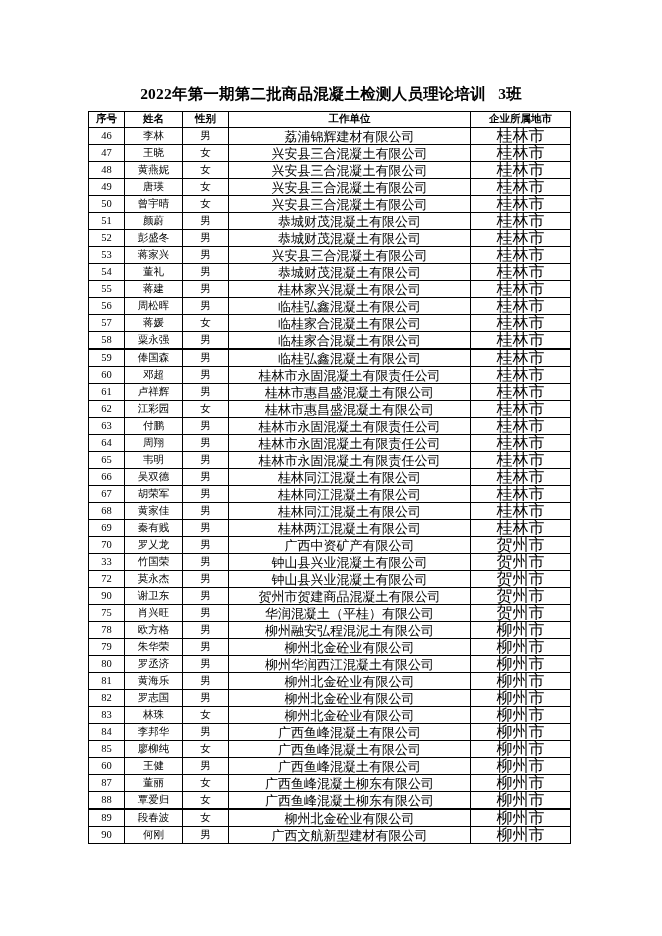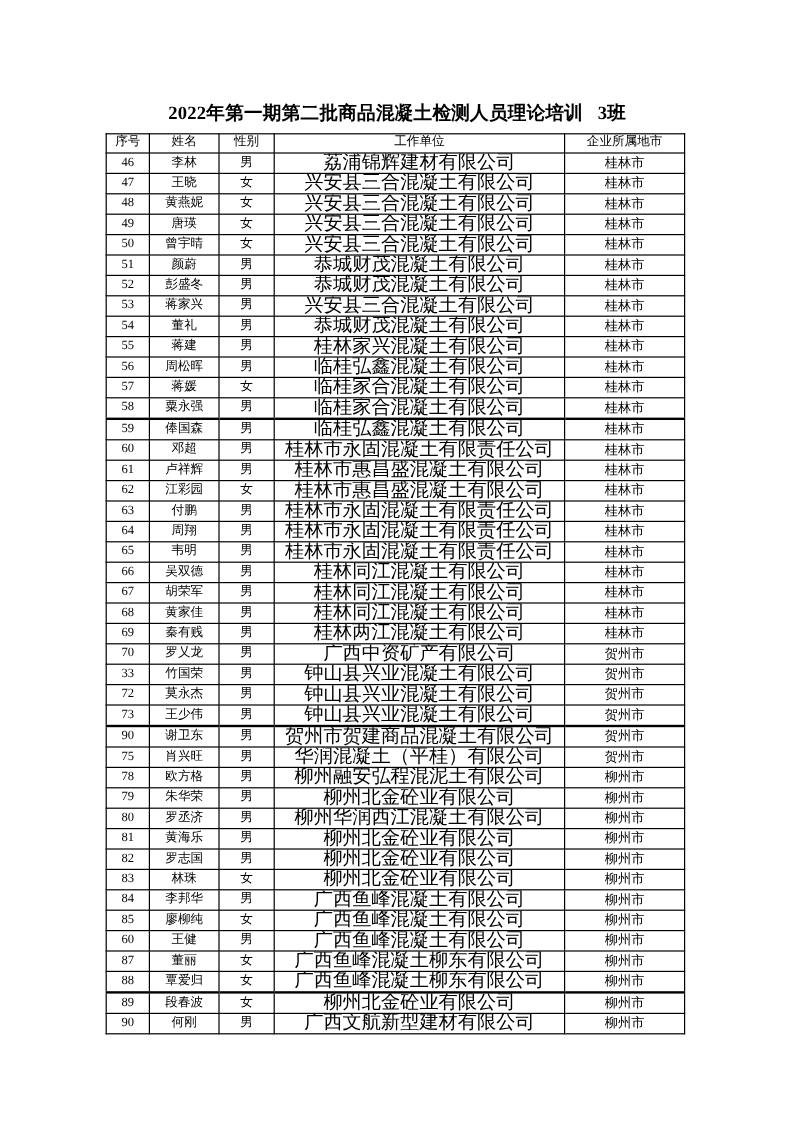--- a/index.html
+++ b/index.html
@@ -59,32 +59,32 @@
     text-align: center;
     vertical-align: middle;
     height: 15.45px;
     padding: 0 1px;
     font-weight: normal;
     font-size: 10.5px;
     overflow: hidden;
     white-space: nowrap;
   }
   table.roster thead th {
-    font-weight: normal;
+    font-weight: bold;
   }
   table.roster td.seq,
   table.roster td.sex {
     font-size: 10.5px;
   }
   table.roster td.unit {
+    font-size: 13px;
+    letter-spacing: 0px;
+  }
+  table.roster td.city {
     font-size: 16px;
-    letter-spacing: 0px;
-  }
-  table.roster td.city {
-    font-size: 11px;
   }
   table.roster tr.thick-bottom > td {
     border-bottom-width: 2px;
     margin-left: 24px;
   }
 </style>
 </head>
 <body>
 
 <div class="page">
@@ -292,27 +292,20 @@
             <td class="unit">钟山县兴业混凝土有限公司</td>
             <td class="city">贺州市</td>
           </tr>
           <tr>
             <td class="seq">72</td>
             <td class="name">莫永杰</td>
             <td class="sex">男</td>
             <td class="unit">钟山县兴业混凝土有限公司</td>
             <td class="city">贺州市</td>
           </tr>
-          <tr class="thick-bottom">
-            <td class="seq">73</td>
-            <td class="name">王少伟</td>
-            <td class="sex">男</td>
-            <td class="unit">钟山县兴业混凝土有限公司</td>
-            <td class="city">贺州市</td>
-          </tr>
           <tr>
             <td class="seq">90</td>
             <td class="name">谢卫东</td>
             <td class="sex">男</td>
             <td class="unit">贺州市贺建商品混凝土有限公司</td>
             <td class="city">贺州市</td>
           </tr>
           <tr>
             <td class="seq">75</td>
             <td class="name">肖兴旺</td>

